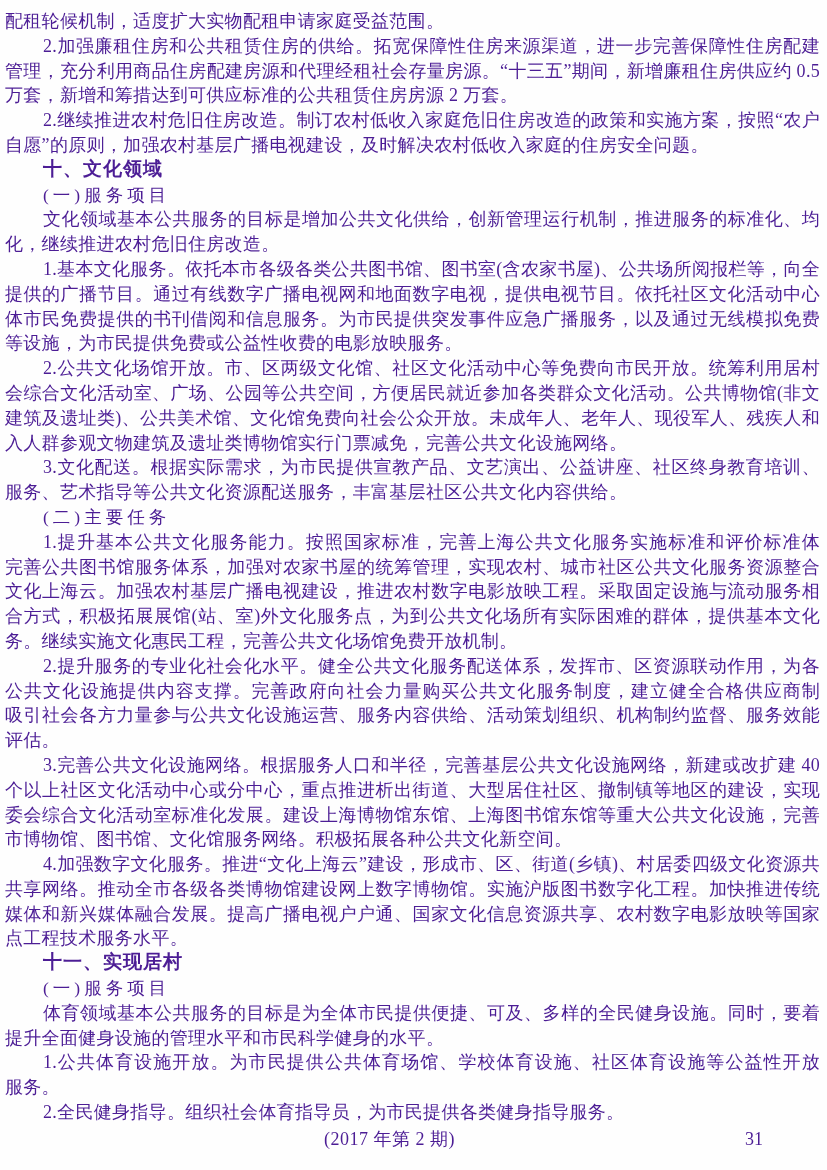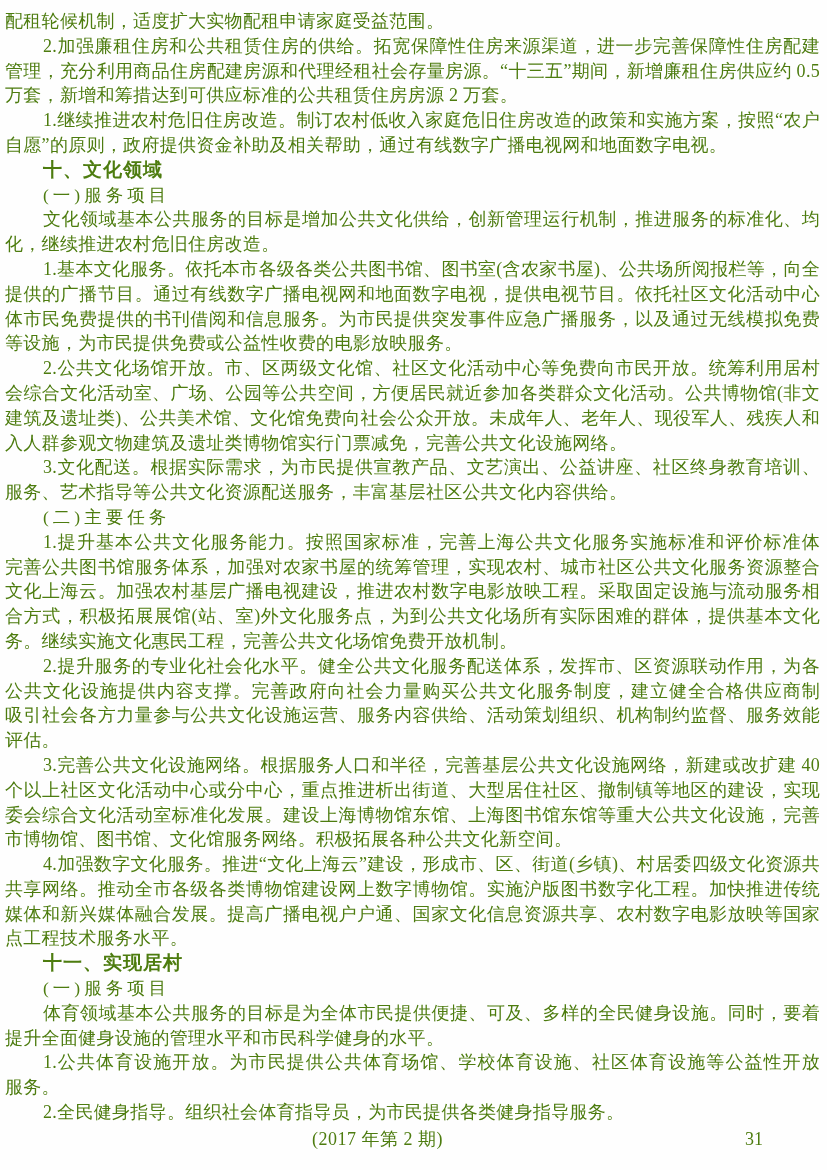--- a/index.html
+++ b/index.html
@@ -2,21 +2,21 @@
 <html><head>
 <meta charset="utf-8">
 <style>
   html, body { margin: 0; padding: 0; background: #e8e8e8; }
   .page {
     position: relative;
     width: 827px;
     height: 1170px;
     margin: 0 auto;
     background: #fefefe;
-    color: #4d7c0f;
+    color: #4c1d95;
     font-family: "Liberation Serif", "DejaVu Serif", serif;
     overflow: hidden;
   }
   .content {
     position: absolute;
     top: 9px;
     left: 5px;
     width: 815px;
   }
   .line {
@@ -24,52 +24,52 @@
     line-height: 24.8px;
     font-size: 18px;
     letter-spacing: 0.3px;
     text-align: justify;
     overflow: hidden;
     white-space: normal;
   }
   .line.full { text-align-last: justify; }
   .line.indent { padding-left: 38px; }
   .line.heading {
-    font-family: Liberation Sans, sans-serif;
+    font-family: Liberation Mono, monospace;
     font-weight: 700;
     font-size: 19px;
     letter-spacing: 1px;
   }
   .line.subheading {
     letter-spacing: 4px;
     font-size: 17.5px;
   }
   .footer {
     position: absolute;
     top: 1126px;
     left: 0;
     width: 827px;
     height: 26px;
     font-size: 18px;
     line-height: 26px;
   }
-  .footer-issue { position: absolute; left: 312px; letter-spacing: 0.5px; }
+  .footer-issue { position: absolute; left: 324px; letter-spacing: 0.5px; }
   .footer-page  { position: absolute; right: 64px; }
 </style>
 </head>
 <body>
 
 <div class="page">
   <div class="content">
       <div class="line body">配租轮候机制，适度扩大实物配租申请家庭受益范围。</div>
       <div class="line body indent full">2.加强廉租住房和公共租赁住房的供给。拓宽保障性住房来源渠道，进一步完善保障性住房配建</div>
       <div class="line body full">管理，充分利用商品住房配建房源和代理经租社会存量房源。“十三五”期间，新增廉租住房供应约 0.5</div>
       <div class="line body">万套，新增和筹措达到可供应标准的公共租赁住房房源 2 万套。</div>
-      <div class="line body indent full">1.继续推进农村危旧住房改造。制订农村低收入家庭危旧住房改造的政策和实施方案，按照“农户</div>
-      <div class="line body">自愿”的原则，政府提供资金补助及相关帮助，通过有线数字广播电视网和地面数字电视。</div>
+      <div class="line body indent full">2.继续推进农村危旧住房改造。制订农村低收入家庭危旧住房改造的政策和实施方案，按照“农户</div>
+      <div class="line body">自愿”的原则，加强农村基层广播电视建设，及时解决农村低收入家庭的住房安全问题。</div>
       <div class="line heading indent">十、文化领域</div>
       <div class="line subheading indent">(一)服务项目</div>
       <div class="line body indent full">文化领域基本公共服务的目标是增加公共文化供给，创新管理运行机制，推进服务的标准化、均等</div>
       <div class="line body">化，继续推进农村危旧住房改造。</div>
       <div class="line body indent full">1.基本文化服务。依托本市各级各类公共图书馆、图书室(含农家书屋)、公共场所阅报栏等，向全</div>
       <div class="line body full">提供的广播节目。通过有线数字广播电视网和地面数字电视，提供电视节目。依托社区文化活动中心</div>
       <div class="line body full">体市民免费提供的书刊借阅和信息服务。为市民提供突发事件应急广播服务，以及通过无线模拟免费</div>
       <div class="line body">等设施，为市民提供免费或公益性收费的电影放映服务。</div>
       <div class="line body indent full">2.公共文化场馆开放。市、区两级文化馆、社区文化活动中心等免费向市民开放。统筹利用居村委</div>
       <div class="line body full">会综合文化活动室、广场、公园等公共空间，方便居民就近参加各类群众文化活动。公共博物馆(非文物</div>

